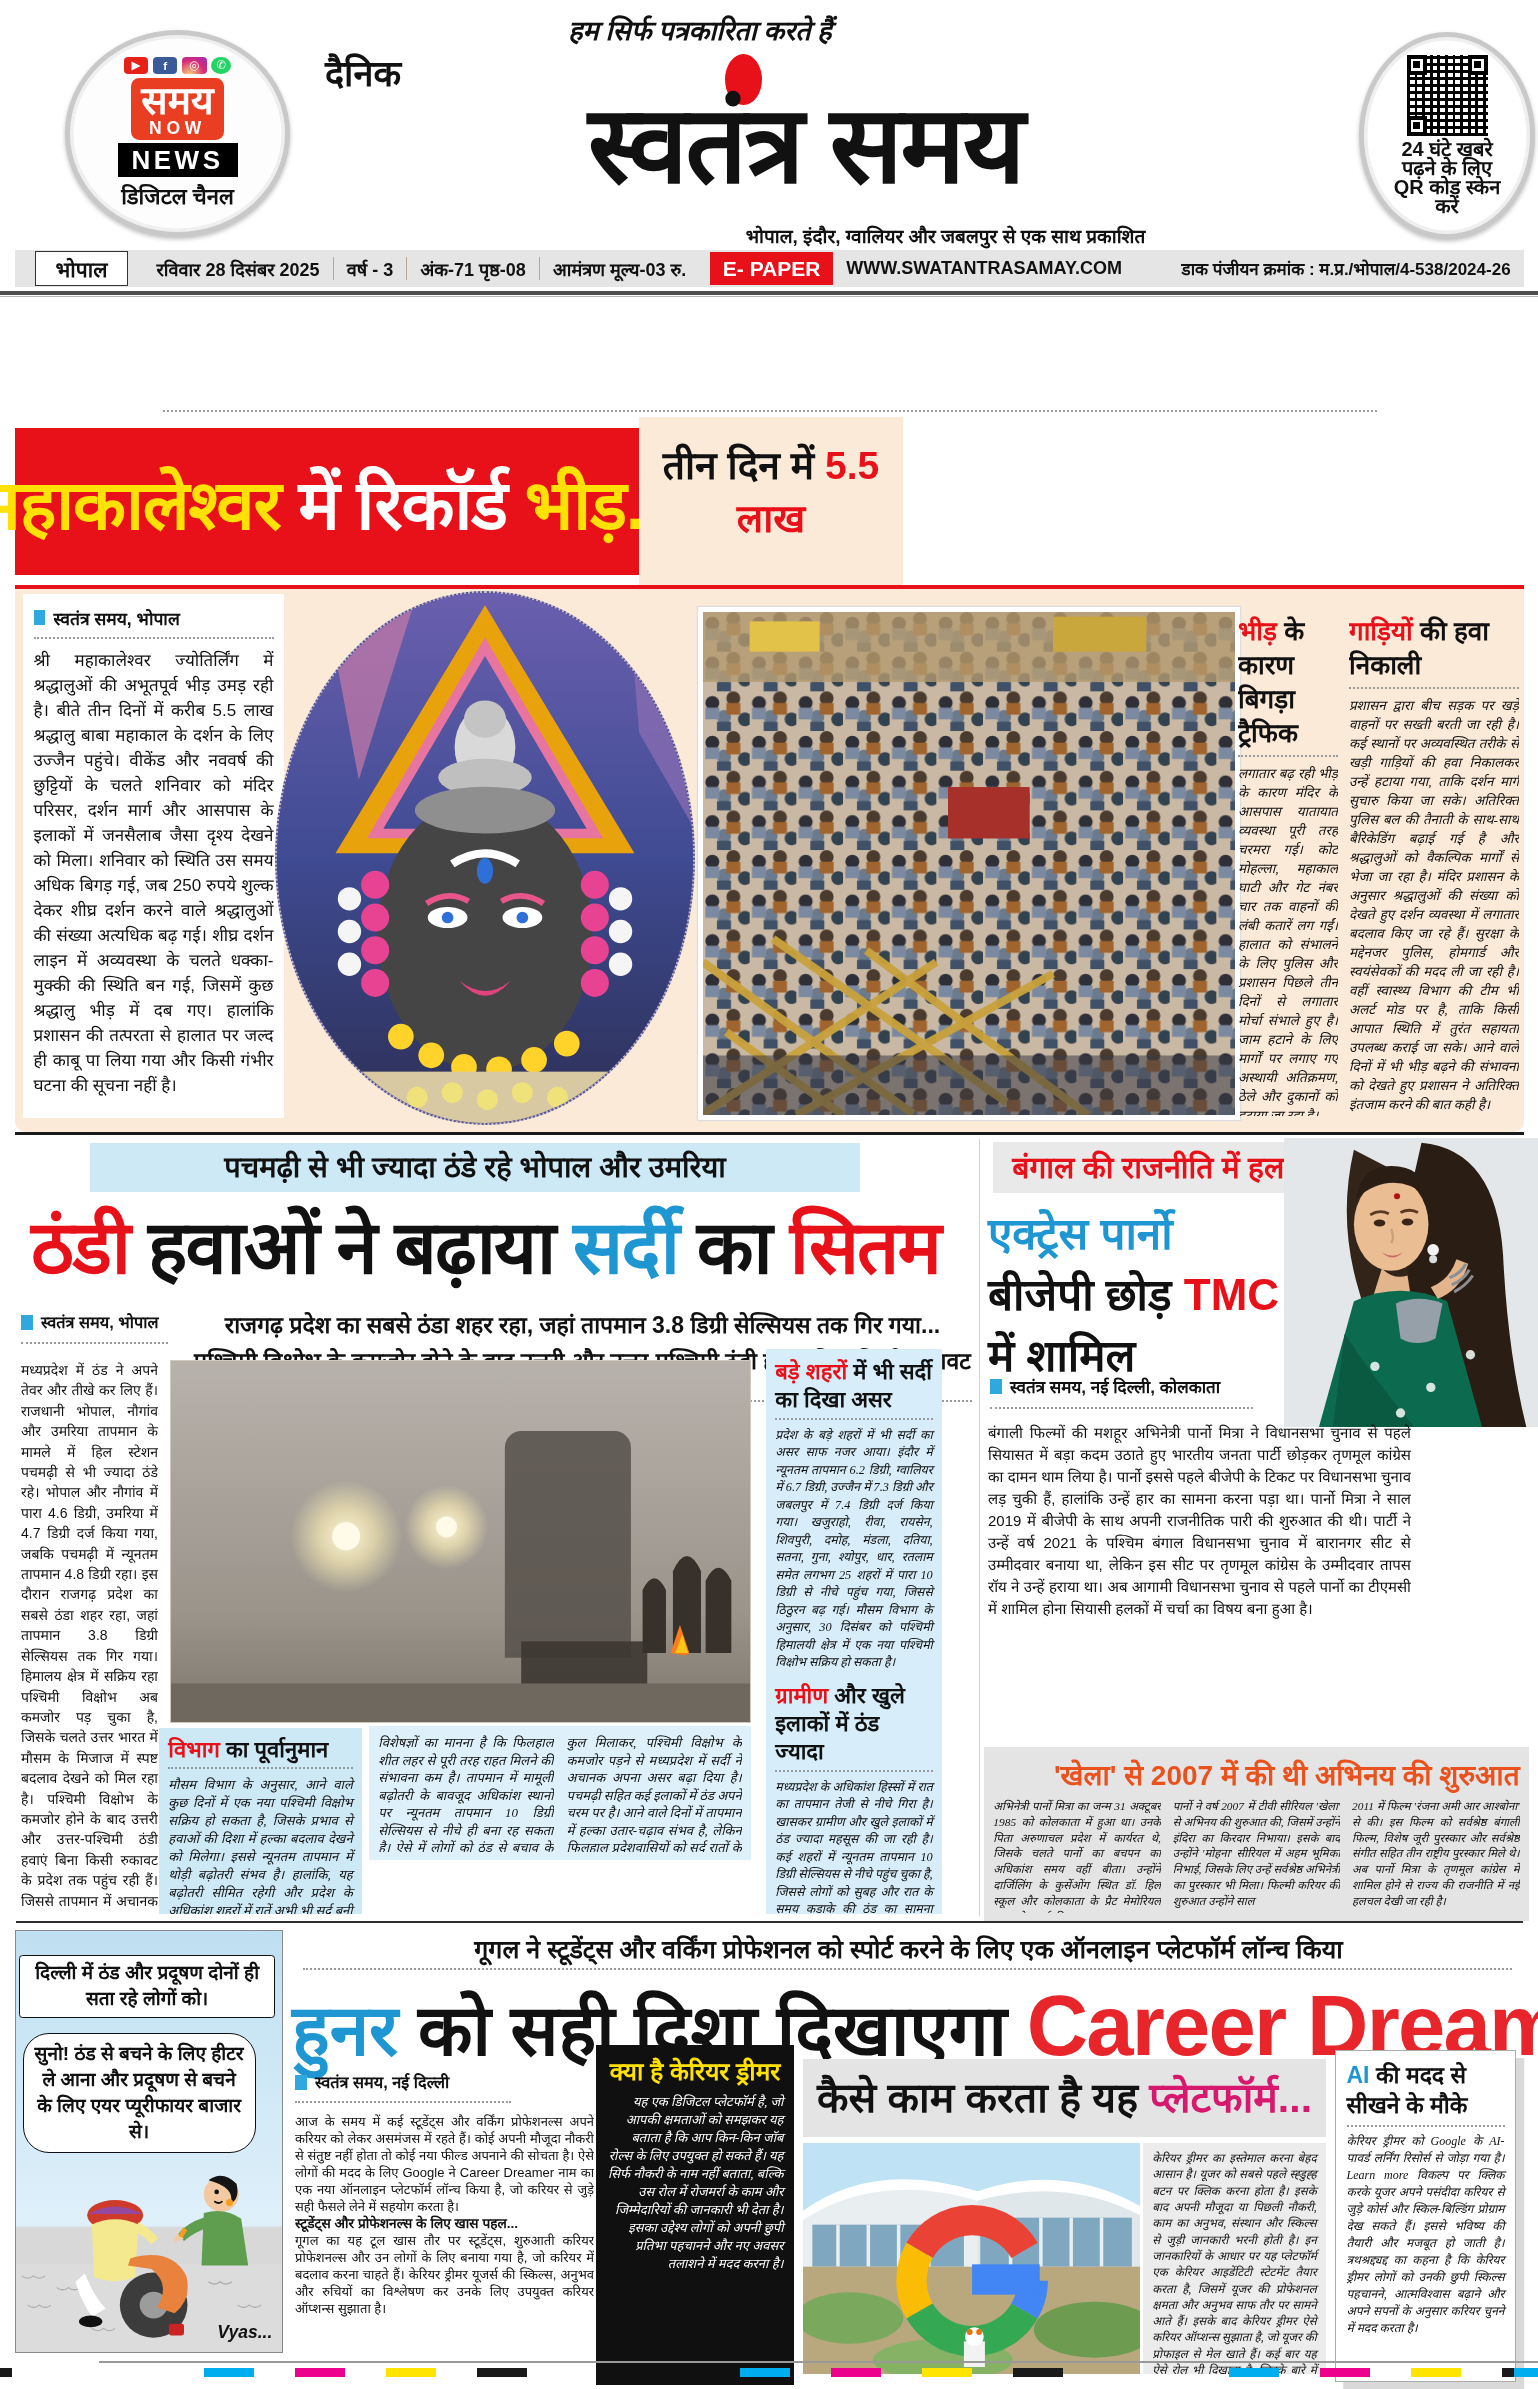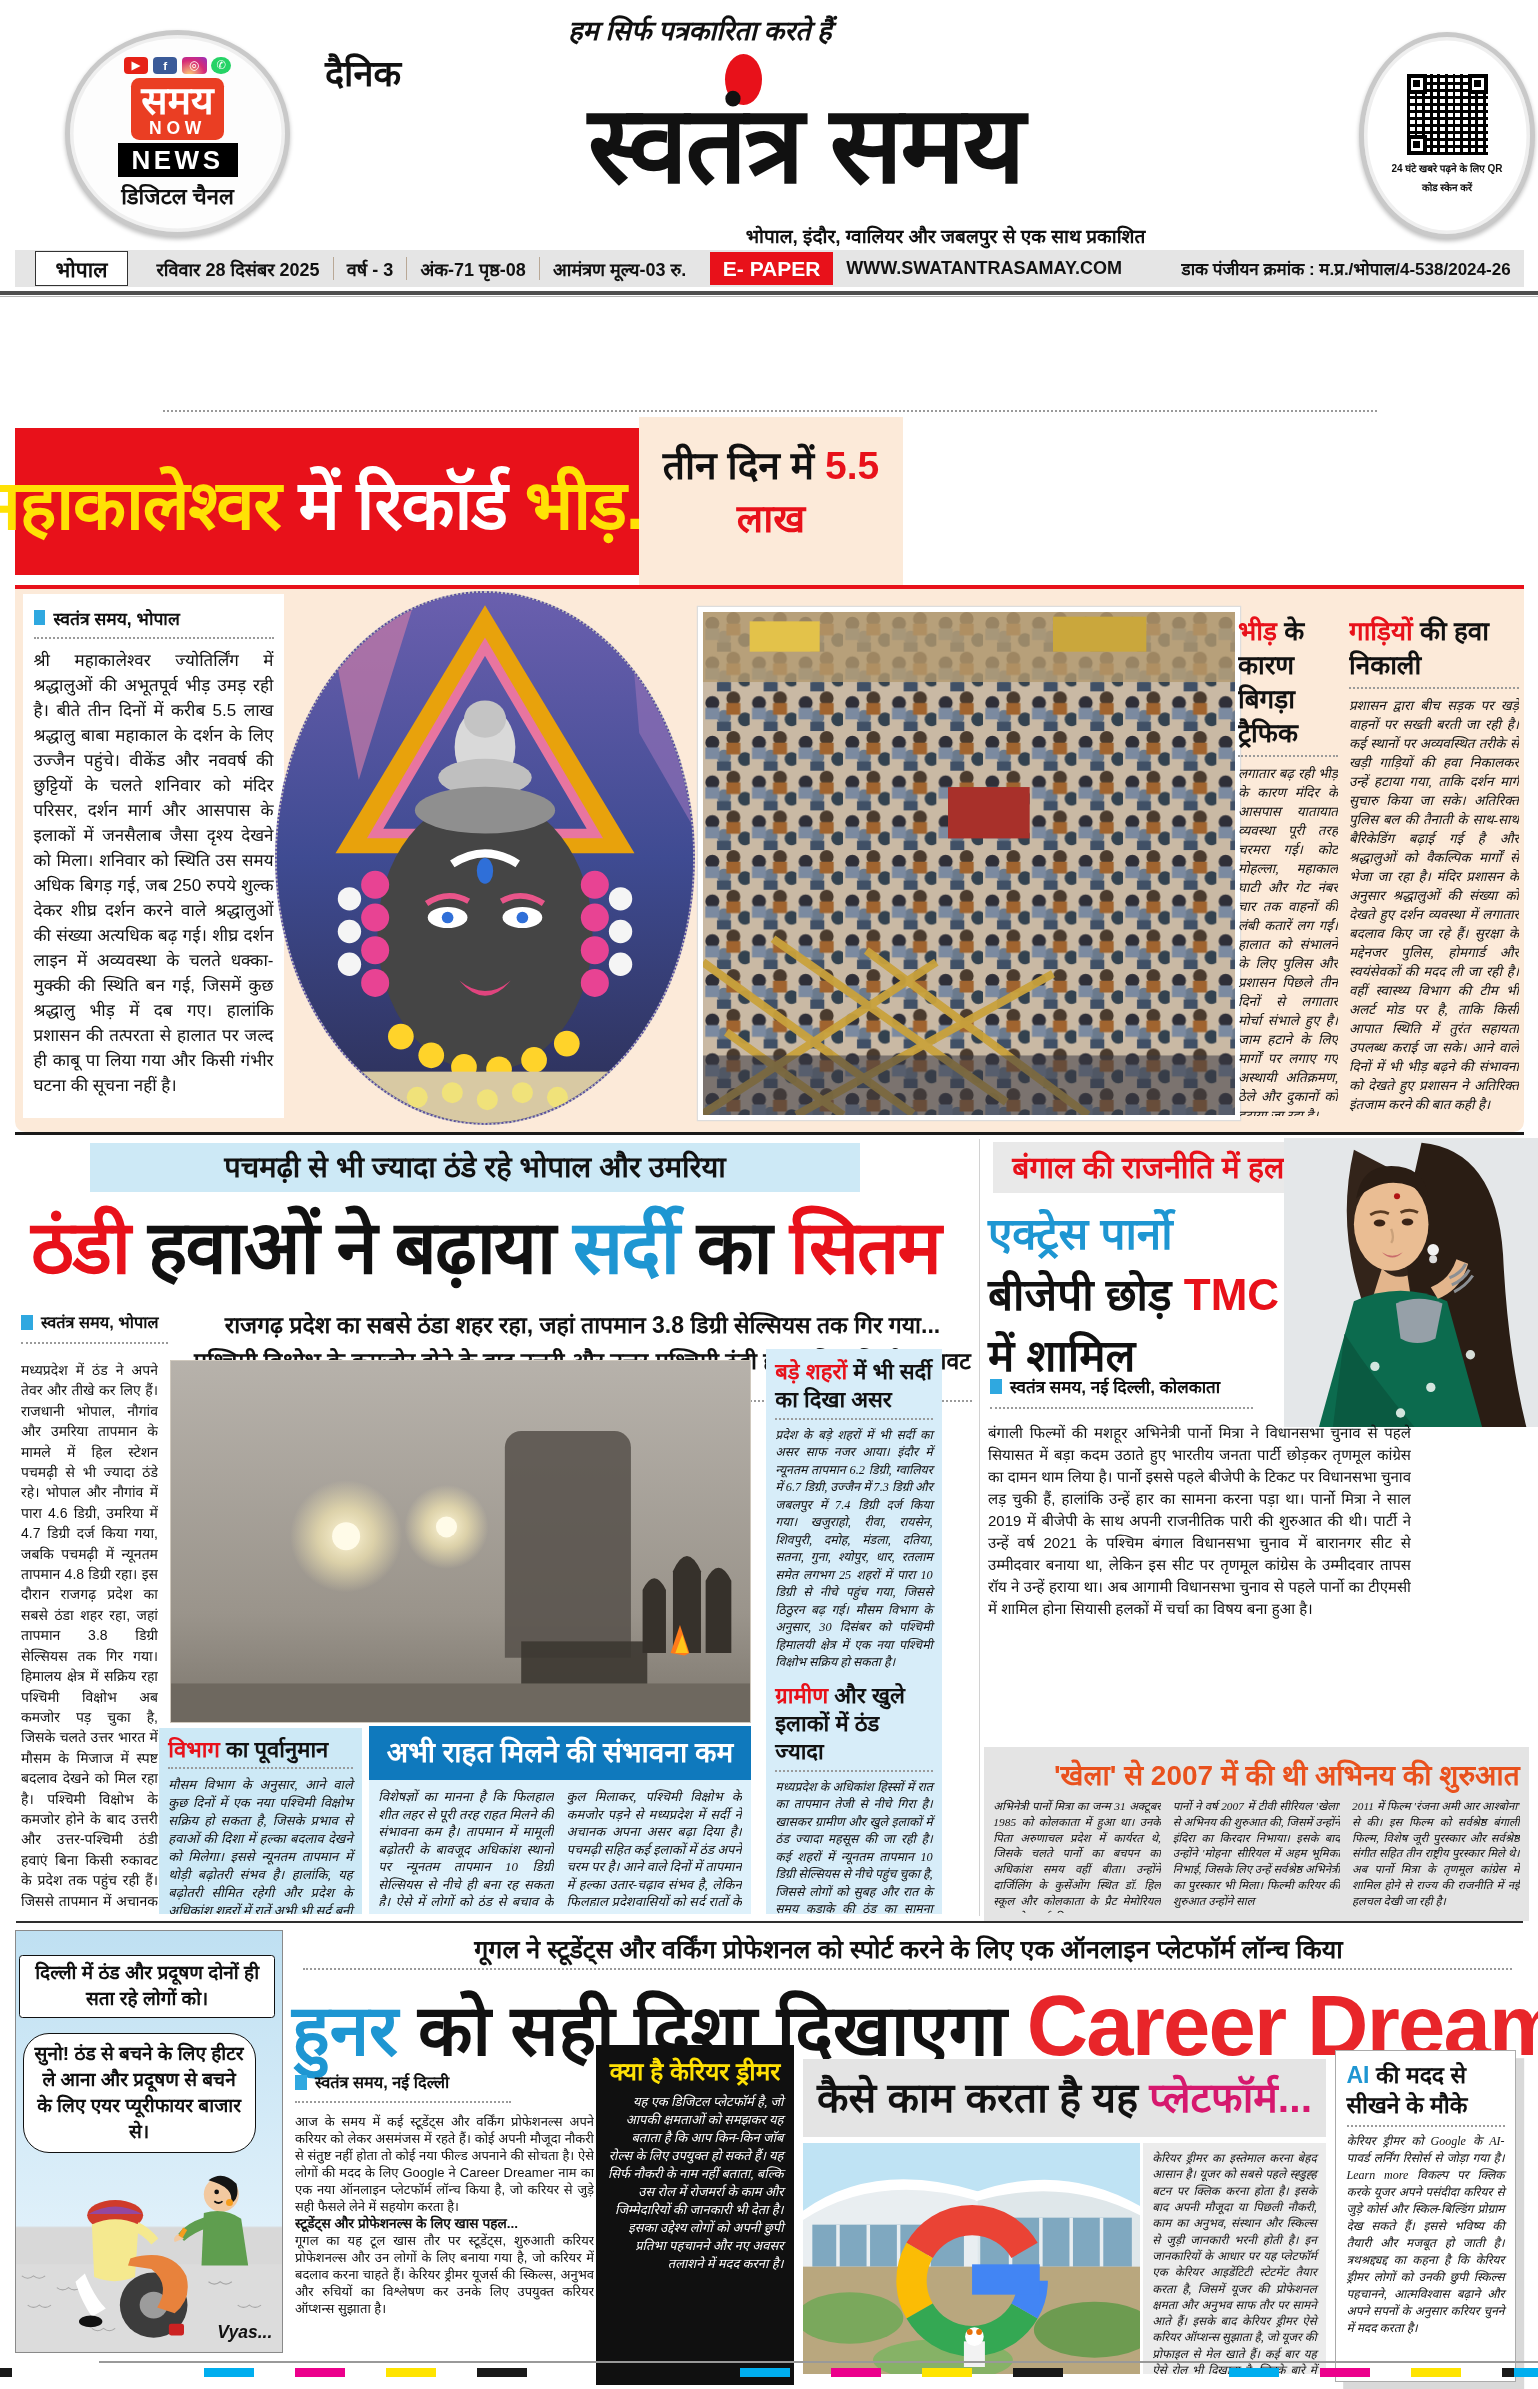--- a/index.html
+++ b/index.html
@@ -38,21 +38,21 @@
          letter-spacing:-2.3px;line-height:152px;white-space:nowrap;}
   .publine{left:578px;top:223px;width:735px;font-size:19px;font-weight:bold;text-align:center;}
   .qr-oval{left:1359px;top:32px;width:166px;height:197px;border-radius:50%;
     background:#fff;border:5.8px solid #c9c9c9;box-shadow:inset 0 0 0 3.5px #efefef,0 2.3px 4.7px rgba(0,0,0,.25);
     display:flex;flex-direction:column;align-items:center;justify-content:center;gap:4.7px;}
   .qr{position:relative;width:81px;height:81px;background:
       repeating-linear-gradient(0deg,#000 0 2.9px,transparent 2.9px 7px),
       repeating-linear-gradient(90deg,#000 0 2.9px,transparent 2.9px 7.6px);}
   .finder{position:absolute;width:20px;height:20px;background:#fff;border:4.1px solid #000;box-sizing:border-box;}
   .finder::after{content:"";position:absolute;left:2.3px;top:2.3px;width:7px;height:7px;background:#000;}
-  .qr-cap{width:123px;font-size:10px;font-weight:bold;text-align:center;line-height:19px;}
+  .qr-cap{width:123px;font-size:20px;font-weight:bold;text-align:center;line-height:19px;}
 
   
   .datebar{left:14.6px;top:250px;width:1509px;height:37px;background:#e5e5e5;display:flex;align-items:center;gap:0;}
   .d-item{font-size:18px;font-weight:bold;padding:0 13px;border-left:1.2px solid #b9a master;}
   .d-sep{width:1.2px;height:23px;background:#b9a896;}
   .citybox{background:#fff;border:1.8px solid #333;font-size:21px;font-weight:bold;padding:2.3px 20px;margin:0 15px 0 20px;}
   .epaper{background:#e8111a;color:#fff;font-size:21px;font-weight:bold;padding:4.7px 13px;margin:0 10.5px;}
   .rule-a{left:0;top:291px;width:1538px;height:3.5px;background:#4f4f4f;}
   .rule-b{left:0;top:296px;width:1538px;height:1.2px;background:#b5b5b5;}
 
@@ -390,21 +390,20 @@
     </svg>
   </div>
 
   <div class="abs w-forecast ov">
     <h3 class="b"><span class="red">विभाग</span><span> का पूर्वानुमान</span></h3>
     <div class="dotted" style="margin-top:3.5px;"></div>
     <div class="subbody ital jst">मौसम विभाग के अनुसार, आने वाले कुछ दिनों में एक नया पश्चिमी विक्षोभ सक्रिय हो सकता है, जिसके प्रभाव से हवाओं की दिशा में हल्का बदलाव देखने को मिलेगा। इससे न्यूनतम तापमान में थोड़ी बढ़ोतरी संभव है। हालांकि, यह बढ़ोतरी सीमित रहेगी और प्रदेश के अधिकांश शहरों में रातें अभी भी सर्द बनी रहेंगी।</div>
   </div>
 
   <div class="abs w-relief">
-    <div class="w-relief-head">अभी राहत मिलने की संभावना कम</div>
     <div class="w-relief-body">
       <div class="ital">विशेषज्ञों का मानना है कि फिलहाल शीत लहर से पूरी तरह राहत मिलने की संभावना कम है। तापमान में मामूली बढ़ोतरी के बावजूद अधिकांश स्थानों पर न्यूनतम तापमान 10 डिग्री सेल्सियस से नीचे ही बना रह सकता है। ऐसे में लोगों को ठंड से बचाव के लिए गर्म कपड़े पहनने और सुबह-शाम विशेष सावधानी बरतने की सलाह दी गई है।</div>
       <div class="ital">कुल मिलाकर, पश्चिमी विक्षोभ के कमजोर पड़ने से मध्यप्रदेश में सर्दी ने अचानक अपना असर बढ़ा दिया है। पचमढ़ी सहित कई इलाकों में ठंड अपने चरम पर है। आने वाले दिनों में तापमान में हल्का उतार-चढ़ाव संभव है, लेकिन फिलहाल प्रदेशवासियों को सर्द रातों के लिए तैयार रहना होगा।</div>
     </div>
   </div>
 
   <div class="abs w-box ov">
     <h3 class="b"><span class="red">बड़े शहरों</span><span> में भी सर्दी का दिखा असर</span></h3>
     <div class="dotted" style="margin-top:3.5px;"></div>
     <div class="subbody ital jst">प्रदेश के बड़े शहरों में भी सर्दी का असर साफ नजर आया। इंदौर में न्यूनतम तापमान 6.2 डिग्री, ग्वालियर में 6.7 डिग्री, उज्जैन में 7.3 डिग्री और जबलपुर में 7.4 डिग्री दर्ज किया गया। खजुराहो, रीवा, रायसेन, शिवपुरी, दमोह, मंडला, दतिया, सतना, गुना, श्योपुर, धार, रतलाम समेत लगभग 25 शहरों में पारा 10 डिग्री से नीचे पहुंच गया, जिससे ठिठुरन बढ़ गई। मौसम विभाग के अनुसार, 30 दिसंबर को पश्चिमी हिमालयी क्षेत्र में एक नया पश्चिमी विक्षोभ सक्रिय हो सकता है।</div>

